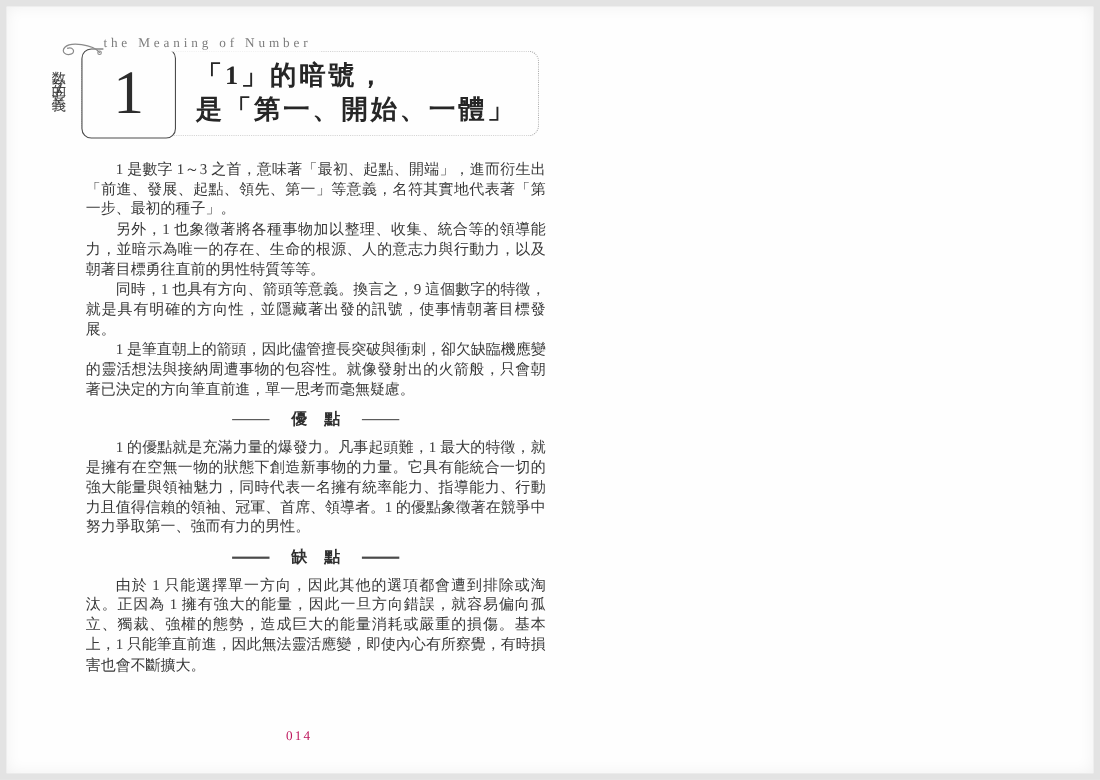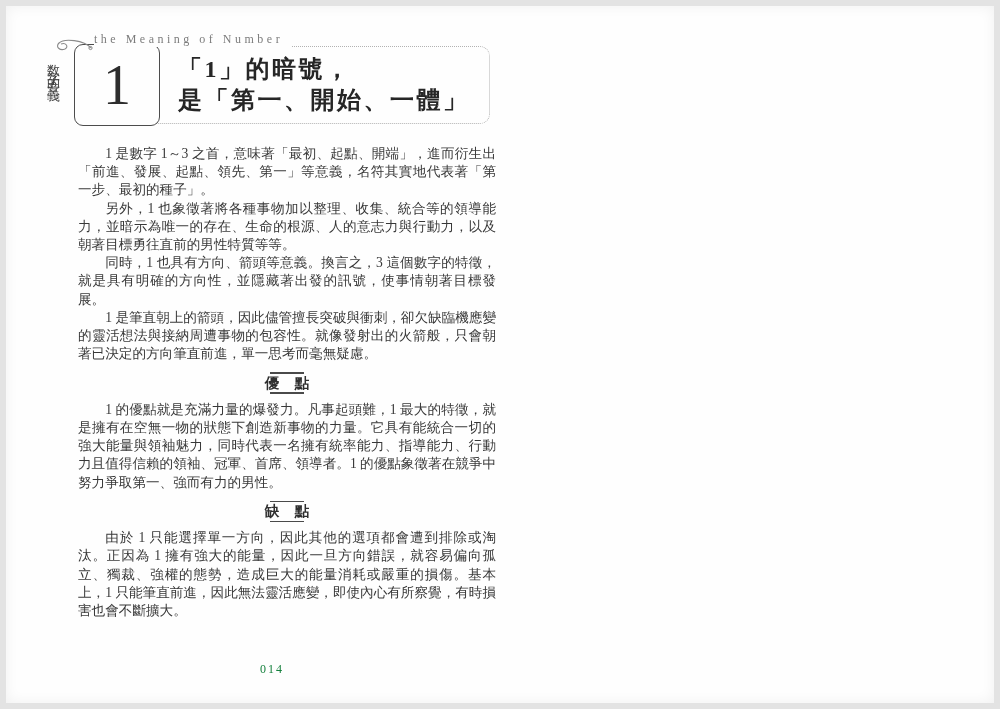--- a/index.html
+++ b/index.html
@@ -49,30 +49,29 @@
   
   .body-col{
     position:absolute;color:#383838;
     font-size:13.6px;line-height:18.2px;text-align:justify;
   }
   .body-col p{margin:0;text-indent:2em;}
   .left-body{left:56px;top:139px;width:418px;}
   .divider-head{
     display:flex;align-items:center;justify-content:center;
     margin:9px 0 7px 0;
-    flex-direction:column;
   }
   .divider-head .rule{width:34px;height:1.6px;background:#4a4a4a;}
   .divider-head .lbl{
     margin:0 14px;font-weight:bold;font-size:14.5px;
     letter-spacing:6px;color:#2f2f2f;text-indent:6px;
   }
 
   .page-num{
-    position:absolute;bottom:26px;font-size:12px;letter-spacing:2px;color:#15803d;
+    position:absolute;bottom:26px;font-size:12px;letter-spacing:2px;color:#be185d;
     width:200px;text-align:center;
   }
   .page-num.pn-left{left:150px;}
 </style>
 </head>
 <body>
 
 <div class="spread">
 
   <div class="page page-left">
@@ -94,21 +93,21 @@
     </div>
 
     <div class="chapter-title">
       <div>「1」的暗號，</div>
       <div>是「第一、開始、一體」</div>
     </div>
 
     <div class="body-col left-body">
       <p>1 是數字 1～3 之首，意味著「最初、起點、開端」，進而衍生出「前進、發展、起點、領先、第一」等意義，名符其實地代表著「第一步、最初的種子」。</p>
       <p>另外，1 也象徵著將各種事物加以整理、收集、統合等的領導能力，並暗示為唯一的存在、生命的根源、人的意志力與行動力，以及朝著目標勇往直前的男性特質等等。</p>
-      <p>同時，1 也具有方向、箭頭等意義。換言之，3 這個數字的特徵，就是具有明確的方向性，並隱藏著出發的訊號，使事情朝著目標發展。</p>
+      <p>同時，1 也具有方向、箭頭等意義。換言之，9 這個數字的特徵，就是具有明確的方向性，並隱藏著出發的訊號，使事情朝著目標發展。</p>
       <p>1 是筆直朝上的箭頭，因此儘管擅長突破與衝刺，卻欠缺臨機應變的靈活想法與接納周遭事物的包容性。就像發射出的火箭般，只會朝著已決定的方向筆直前進，單一思考而毫無疑慮。</p>
 
       <div class="divider-head">
         <span class="rule"></span>
         <span class="lbl">優 點</span>
         <span class="rule"></span>
       </div>
       <p>1 的優點就是充滿力量的爆發力。凡事起頭難，1 最大的特徵，就是擁有在空無一物的狀態下創造新事物的力量。它具有能統合一切的強大能量與領袖魅力，同時代表一名擁有統率能力、指導能力、行動力且值得信賴的領袖、冠軍、首席、領導者。1 的優點象徵著在競爭中努力爭取第一、強而有力的男性。</p>
 
       <div class="divider-head">

